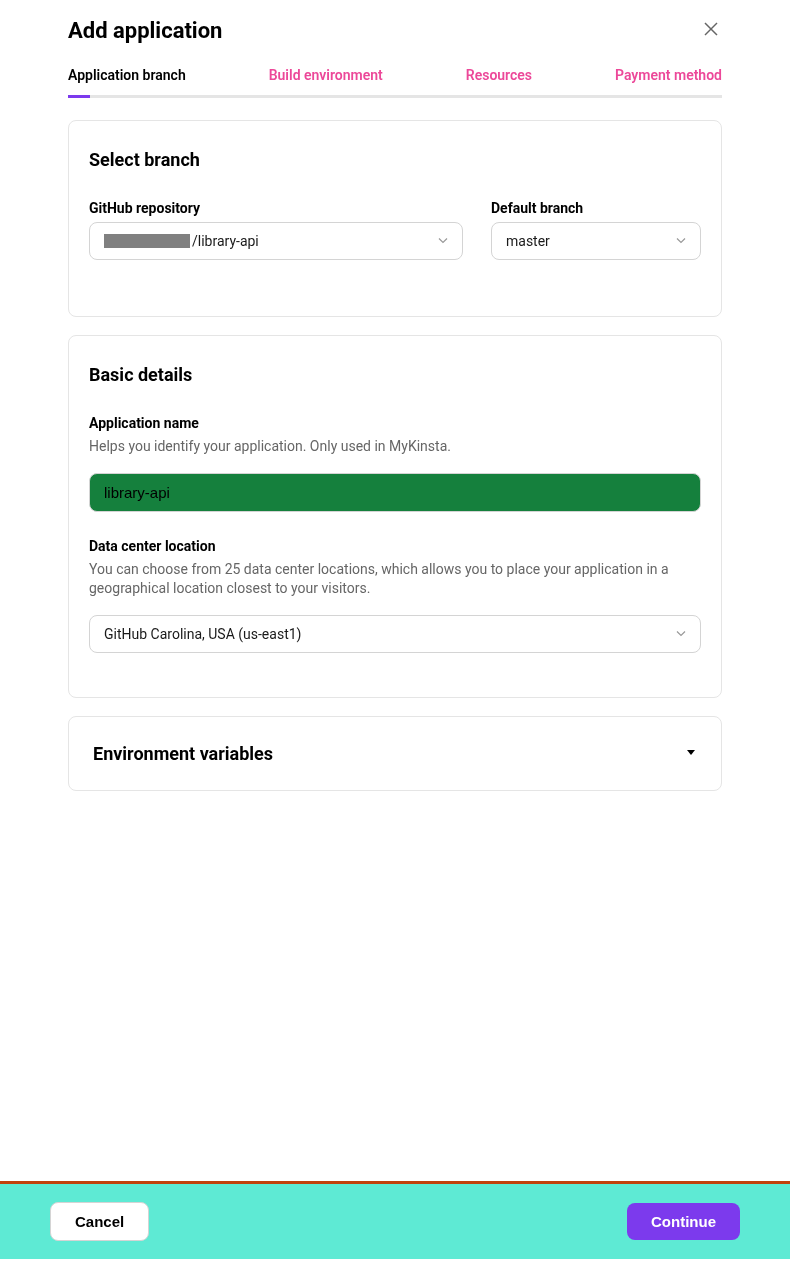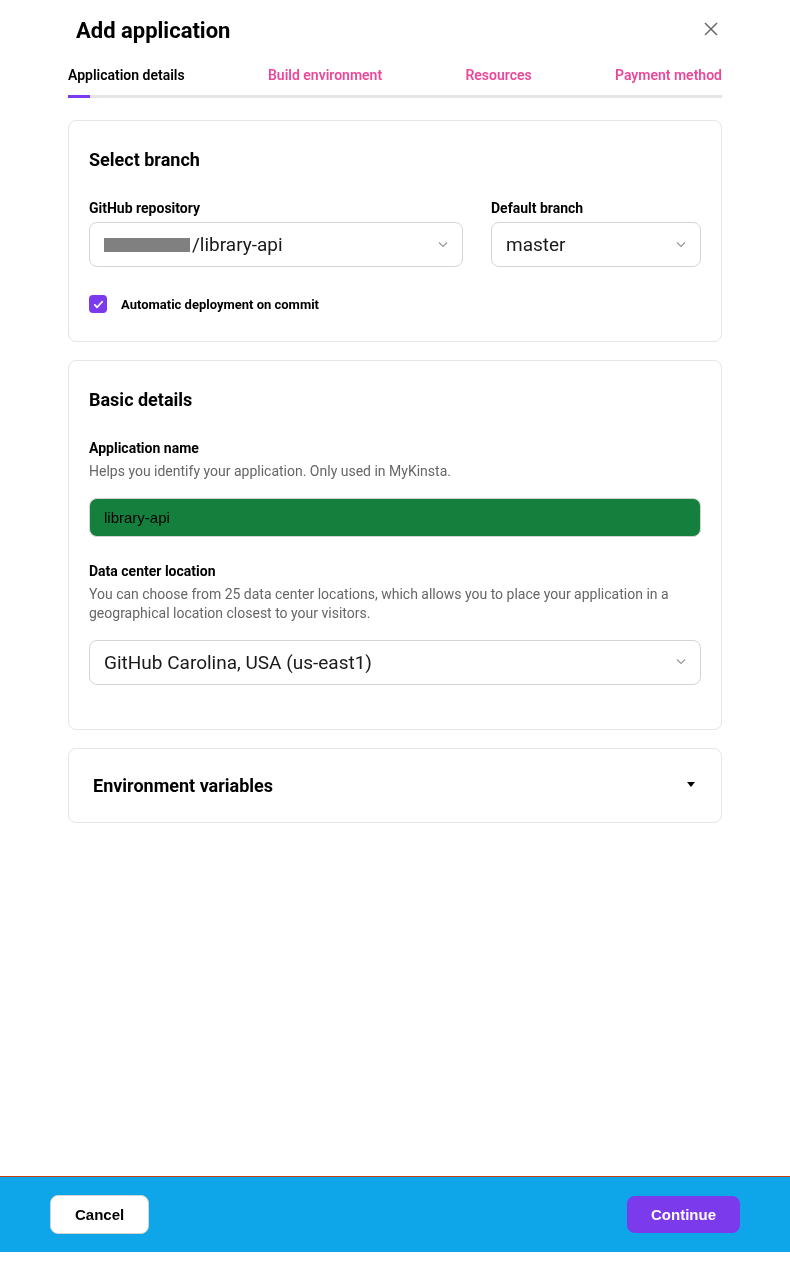--- a/index.html
+++ b/index.html
@@ -16,21 +16,20 @@
       position: relative;
     }
     .container {
       padding: 18px 68px 0 68px;
     }
     .header {
       display: flex;
       justify-content: space-between;
       align-items: center;
       margin-bottom: 24px;
-      margin-left: 8px;
     }
     .page-title {
       font-size: 22px;
       font-weight: 700;
       color: #000;
     }
     .close-btn {
       background: none;
       border: none;
       cursor: pointer;
@@ -103,21 +102,21 @@
       margin-bottom: 16px;
     }
     .select-wrap {
       position: relative;
     }
     .select-input {
       width: 100%;
       border: 1px solid #d4d4d4;
       border-radius: 8px;
       padding: 10px 36px 10px 14px;
-      font-size: 19px;
+      font-size: 14px;
       background: #fff;
       cursor: pointer;
       display: flex;
       align-items: center;
     }
     .select-input .redacted {
       display: inline-block;
       width: 86px;
       height: 14px;
       background: #808080;
@@ -181,29 +180,29 @@
     .expandable-title {
       font-size: 18px;
       font-weight: 700;
       color: #000;
     }
     .expand-caret {
       color: #000;
     }
     .footer {
       position: absolute;
-      bottom: 10px;
+      bottom: 3px;
       left: 0;
       right: 0;
-      border-top: 1px solid #c2410c;
+      border-top: 3px solid #c2410c;
       padding: 18px 50px;
       display: flex;
       justify-content: space-between;
       align-items: center;
-      background: #0ea5e9;
+      background: #5eead4;
     }
     .btn {
       border-radius: 8px;
       padding: 10px 24px;
       font-size: 15px;
       font-weight: 600;
       cursor: pointer;
       border: none;
     }
     .btn-secondary {
@@ -224,21 +223,21 @@
     <h1 class="page-title">Add application</h1>
     <button class="close-btn">
       <svg width="14" height="14" viewBox="0 0 14 14" fill="none" stroke="currentColor" stroke-width="1.5">
         <line x1="1" y1="1" x2="13" y2="13"></line>
         <line x1="13" y1="1" x2="1" y2="13"></line>
       </svg>
     </button>
   </div>
 
   <div class="tabs">
-    <div class="tab active">Application details</div>
+    <div class="tab active">Application branch</div>
     <div class="tab">Build environment</div>
     <div class="tab">Resources</div>
     <div class="tab">Payment method</div>
   </div>
 
   <div class="card">
     <h2 class="card-title">Select branch</h2>
     <div class="form-row">
       <div class="form-group">
         <label class="label">GitHub repository</label>
@@ -261,28 +260,20 @@
             <span>master</span>
           </div>
           <span class="select-caret">
             <svg width="12" height="12" viewBox="0 0 12 12" fill="none" stroke="currentColor" stroke-width="1.2">
               <polyline points="2,4 6,8 10,4"></polyline>
             </svg>
           </span>
         </div>
       </div>
     </div>
-    <div class="checkbox-row">
-      <div class="checkbox">
-        <svg viewBox="0 0 12 12" fill="none" stroke="#fff" stroke-width="2" stroke-linecap="round" stroke-linejoin="round">
-          <polyline points="2,6.5 4.5,9 10,3"></polyline>
-        </svg>
-      </div>
-      <span class="checkbox-label">Automatic deployment on commit</span>
-    </div>
   </div>
 
   <div class="card">
     <h2 class="card-title">Basic details</h2>
     <div class="form-section">
       <label class="label">Application name</label>
       <p class="help-text">Helps you identify your application. Only used in MyKinsta.</p>
       <input class="text-input" value="library-api" style="">
     </div>
     <div class="form-section">

